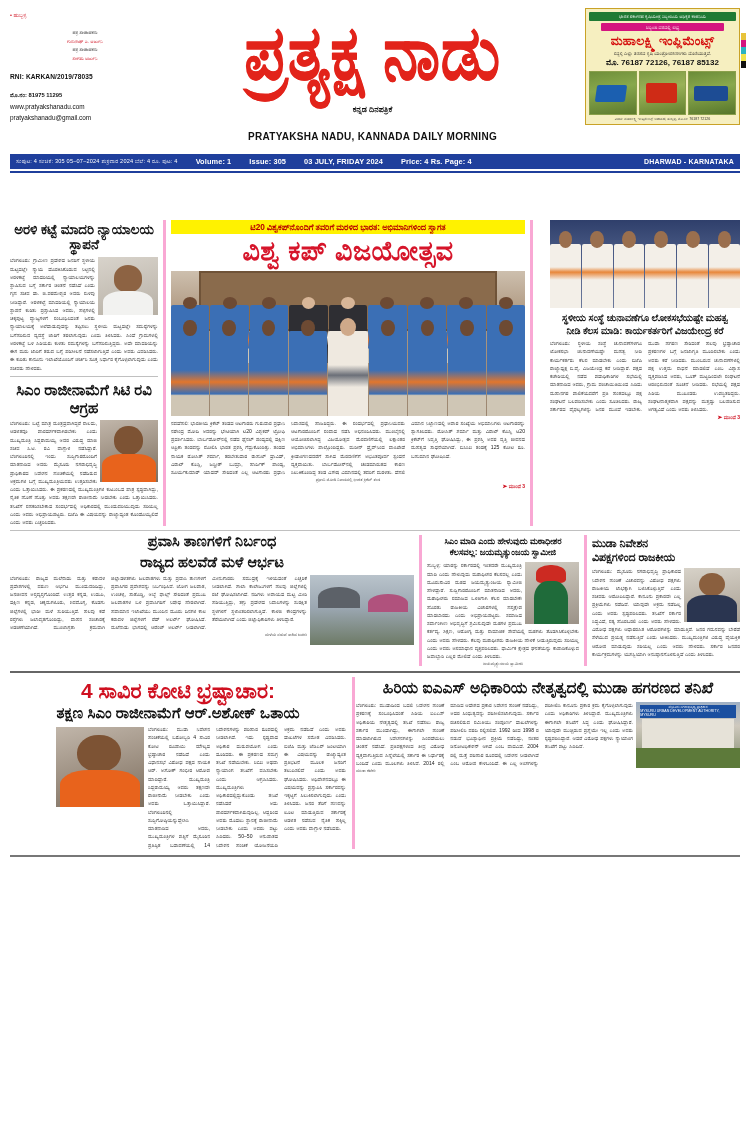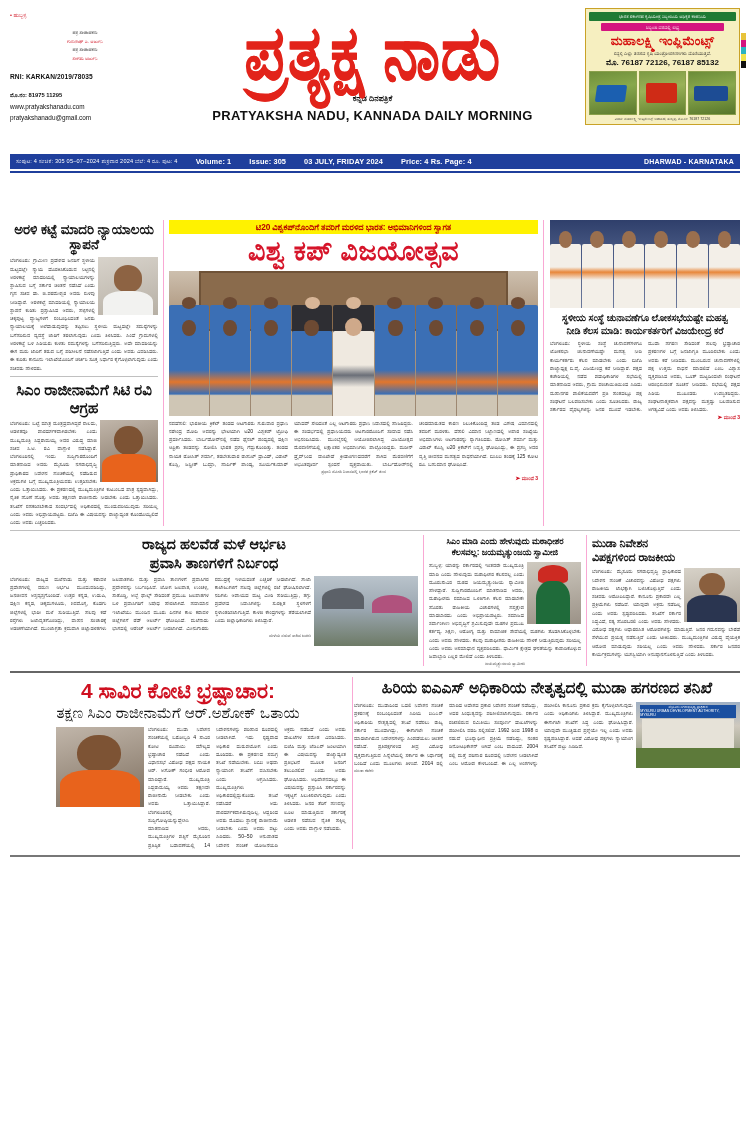--- a/index.html
+++ b/index.html
@@ -24,22 +24,22 @@
   .mh-center{flex:1;text-align:center;position:relative;padding-top:6px;}
   .logo{
     font-family:"Liberation Sans", sans-serif;
     font-size:62px;font-weight:bold;color:#e2231a;
     letter-spacing:1px;line-height:1.02;
     text-shadow:0.6px 0 0 #e2231a;
     margin:0;padding:0;
     transform:scaleY(1.22);
     transform-origin:center top;
   }
-  .logo-sub1{font-size:8px;color:#111;margin-top:17px;font-weight:bold;}
-  .logo-sub2{font-size:13px;color:#111;font-weight:bold;letter-spacing:.3px;margin-top:4px;}
+  .logo-sub1{font-size:8px;color:#111;margin-top:28px;font-weight:bold;}
+  .logo-sub2{font-size:10px;color:#111;font-weight:bold;letter-spacing:.3px;margin-top:16px;}
 
   .mh-right{width:155px;flex:0 0 155px;}
   .ad-box{border:1px solid #c9a227;background:#f6efc0;padding:3px;box-sizing:border-box;position:relative;}
   .ad-l1{background:#1f7a34;color:#fff;font-size:4.6px;text-align:center;padding:2px 1px;border-radius:1px;}
   .ad-l2{background:#d4157f;color:#fff;font-size:4.8px;text-align:center;padding:1.5px 1px;margin:2px 12px;border-radius:1px;}
   .ad-title{color:#d40a0a;font-size:12.5px;font-weight:bold;text-align:center;margin:3px 0 2px 0;letter-spacing:.2px;}
   .ad-sub{font-size:4.8px;text-align:center;color:#1a1a1a;margin-bottom:2px;}
   .ad-phone{font-size:8px;font-weight:bold;text-align:center;color:#111;margin-bottom:3px;}
   .ad-imgs{display:flex;gap:2px;}
   .ad-img{flex:1;height:42px;border:1px solid #8aa04a;position:relative;overflow:hidden;}
@@ -63,21 +63,21 @@
   .is-en{margin-left:18px;font-weight:bold;font-size:7.4px;letter-spacing:.1px;}
   .is-right{margin-left:auto;font-weight:bold;font-size:7px;letter-spacing:.2px;}
   .rule{height:1.5px;background:#1f3f9c;margin:2px 10px 0 10px;}
 
   
   .content{padding:4px 10px 0 10px;margin-top:43px;}
   .topsec{display:flex;gap:5px;}
   .col-left{width:148px;flex:0 0 148px;}
   .col-mid{flex:1;}
   .col-right{width:190px;flex:0 0 190px;}
-  .vline{border-left:1px solid #f9a8d4;}
+  .vline{border-left:3px solid #f9a8d4;}
 
   h2.khead{
     font-size:13.5px;font-weight:bold;line-height:1.18;margin:2px 0 3px 0;color:#111;
     text-align:center;letter-spacing:-.1px;
   }
   h2.khead.left{text-align:left;}
   .kicker{
     background:#fff200;color:#b80000;font-weight:bold;font-size:8.3px;
     text-align:center;padding:2px 3px;letter-spacing:-.1px;line-height:1.25;
   }
@@ -146,21 +146,21 @@
 
   .midsec{display:flex;gap:5px;margin-top:4px;}
   .ms-a{flex:1;}
   .ms-b{width:152px;flex:0 0 152px;}
   .ms-c{width:148px;flex:0 0 148px;}
 
   .botsec{display:flex;gap:6px;margin-top:3px;}
   .bs-left{width:336px;flex:0 0 336px;}
   .bs-right{flex:1;}
   h1.bot-red{color:#cf1020;font-size:21px;font-weight:bold;text-align:center;margin:2px 0 1px 0;line-height:1.12;}
-  h2.bot-blk{font-size:15px;font-weight:normal;text-align:center;margin:1px 0 4px 0;line-height:1.15;}
+  h2.bot-blk{font-size:15px;font-weight:bold;text-align:center;margin:1px 0 4px 0;line-height:1.15;}
   h2.bot-r2{font-size:15.5px;font-weight:bold;text-align:center;margin:2px 0 4px 0;line-height:1.15;}
 
   .footrule{border-top:2px solid #777;margin:6px 10px 0 10px;}
   .inl-photo{float:right;margin:1px 0 2px 3px;}
   .inl-photo-l{float:left;margin:1px 3px 2px 0;}
 </style>
 </head>
 <body>
 
 <div class="page">
@@ -277,21 +277,21 @@
                 <i class="pl"></i>
                 <i class="pl"></i>
             </div>
           </div>
           <div class="body-kn cols3" style="margin-top:3px;">ನವದೆಹಲಿ: ಭಾರತೀಯ ಕ್ರಿಕೆಟ್ ತಂಡದ ಆಟಗಾರರು ಗುರುವಾರ ಪ್ರಧಾನಿ ನರೇಂದ್ರ ಮೋದಿ ಅವರನ್ನು ಭೇಟಿಯಾಗಿ ಟಿ20 ವಿಶ್ವಕಪ್ ಟ್ರೋಫಿ ಪ್ರದರ್ಶಿಸಿದರು. ಬಾರ್ಬಡೋಸ್‌ನಲ್ಲಿ ನಡೆದ ಫೈನಲ್ ಪಂದ್ಯದಲ್ಲಿ ದಕ್ಷಿಣ ಆಫ್ರಿಕಾ ತಂಡವನ್ನು ಸೋಲಿಸಿ ಭಾರತ ಪ್ರಶಸ್ತಿ ಗೆದ್ದುಕೊಂಡಿತ್ತು. ತಂಡದ ನಾಯಕ ರೋಹಿತ್ ಶರ್ಮಾ, ತರಬೇತುದಾರ ರಾಹುಲ್ ದ್ರಾವಿಡ್, ವಿರಾಟ್ ಕೊಹ್ಲಿ, ಜಸ್ಪ್ರೀತ್ ಬುಮ್ರಾ, ಹಾರ್ದಿಕ್ ಪಾಂಡ್ಯ, ಸೂರ್ಯಕುಮಾರ್ ಯಾದವ್ ಸೇರಿದಂತೆ ಎಲ್ಲ ಆಟಗಾರರು ಪ್ರಧಾನಿ ನಿವಾಸದಲ್ಲಿ ಹಾಜರಿದ್ದರು. ಈ ಸಂದರ್ಭದಲ್ಲಿ ಪ್ರಧಾನಿಯವರು ಆಟಗಾರರೊಂದಿಗೆ ಸಂವಾದ ನಡೆಸಿ ಅಭಿನಂದಿಸಿದರು. ಮುಂಬೈನಲ್ಲಿ ಆಯೋಜಿಸಲಾಗಿದ್ದ ವಿಜಯೋತ್ಸವ ಮೆರವಣಿಗೆಯಲ್ಲಿ ಲಕ್ಷಾಂತರ ಅಭಿಮಾನಿಗಳು ಪಾಲ್ಗೊಂಡಿದ್ದರು. ಮರೀನ್ ಡ್ರೈವ್‌ನಿಂದ ವಾಂಖೇಡೆ ಕ್ರೀಡಾಂಗಣದವರೆಗೆ ಸಾಗಿದ ಮೆರವಣಿಗೆಗೆ ಅಭೂತಪೂರ್ವ ಸ್ಪಂದನೆ ವ್ಯಕ್ತವಾಯಿತು. ಬಾರ್ಬಡೋಸ್‌ನಲ್ಲಿ ಚಂಡಮಾರುತದ ಕಾರಣ ಸಿಲುಕಿಕೊಂಡಿದ್ದ ತಂಡ ವಿಶೇಷ ವಿಮಾನದಲ್ಲಿ ತವರಿಗೆ ಮರಳಿತು. ದೆಹಲಿ ವಿಮಾನ ನಿಲ್ದಾಣದಲ್ಲಿ ಅಪಾರ ಸಂಖ್ಯೆಯ ಅಭಿಮಾನಿಗಳು ಆಟಗಾರರನ್ನು ಸ್ವಾಗತಿಸಿದರು. ರೋಹಿತ್ ಶರ್ಮಾ ಮತ್ತು ವಿರಾಟ್ ಕೊಹ್ಲಿ ಟಿ20 ಕ್ರಿಕೆಟ್‌ಗೆ ನಿವೃತ್ತಿ ಘೋಷಿಸಿದ್ದು, ಈ ಪ್ರಶಸ್ತಿ ಅವರ ವೃತ್ತಿ ಜೀವನದ ಮಹತ್ವದ ಸಾಧನೆಯಾಗಿದೆ. ಬಿಸಿಸಿಐ ತಂಡಕ್ಕೆ 125 ಕೋಟಿ ರೂ. ಬಹುಮಾನ ಘೋಷಿಸಿದೆ.</div>
           <div class="cap">ಪ್ರಧಾನಿ ಮೋದಿ ನಿವಾಸದಲ್ಲಿ ಭಾರತ ಕ್ರಿಕೆಟ್ ತಂಡ</div>
           <div class="redarrow">➤ ಮುಂದೆ 3</div>
         </div>
       </div>
 
-      <div class="col-right vline" style="padding-left:6px;">
+      <div class="col-right vline" style="padding-left:17px;">
         <div class="photo p-bjp" style="width:100%;height:88px;">
           <div class="row">
             <i class="m"></i>
               <i class="m"></i>
               <i class="m"></i>
               <i class="m"></i>
               <i class="m"></i>
               <i class="m"></i>
           </div>
         </div>
@@ -302,22 +302,22 @@
           <div class="redarrow">➤ ಮುಂದೆ 3</div>
         </div>
       </div>
     </div>
 
     <div class="hr-thin"></div>
 
     <div class="midsec">
 
       <div class="ms-a">
+        <h2 class="blkhead" style="margin-top:-2px;">ಪ್ರವಾಸಿ ತಾಣಗಳಿಗೆ ನಿರ್ಬಂಧ</h2>
         <h2 class="blkhead">ರಾಜ್ಯದ ಹಲವೆಡೆ ಮಳೆ ಆರ್ಭಟ</h2>
-        <h2 class="blkhead" style="margin-top:-2px;">ಪ್ರವಾಸಿ ತಾಣಗಳಿಗೆ ನಿರ್ಬಂಧ</h2>
         <div class="photo p-rain inl-photo" style="width:104px;height:70px;"></div>
         <div class="body-kn cols3">ಬೆಂಗಳೂರು: ರಾಜ್ಯದ ಮಲೆನಾಡು ಮತ್ತು ಕರಾವಳಿ ಪ್ರದೇಶಗಳಲ್ಲಿ ವರುಣ ಆರ್ಭಟ ಮುಂದುವರಿದಿದ್ದು, ಜನಜೀವನ ಅಸ್ತವ್ಯಸ್ತಗೊಂಡಿದೆ. ಉತ್ತರ ಕನ್ನಡ, ಉಡುಪಿ, ದಕ್ಷಿಣ ಕನ್ನಡ, ಚಿಕ್ಕಮಗಳೂರು, ಶಿವಮೊಗ್ಗ, ಕೊಡಗು ಜಿಲ್ಲೆಗಳಲ್ಲಿ ಭಾರೀ ಮಳೆ ಸುರಿಯುತ್ತಿದೆ. ಹಲವು ಕಡೆ ರಸ್ತೆಗಳು ಜಲಾವೃತಗೊಂಡಿದ್ದು, ವಾಹನ ಸಂಚಾರಕ್ಕೆ ಅಡಚಣೆಯಾಗಿದೆ. ಮುಂಜಾಗ್ರತಾ ಕ್ರಮವಾಗಿ ಜಿಲ್ಲಾಡಳಿತಗಳು ಜಲಪಾತಗಳು ಮತ್ತು ಪ್ರವಾಸಿ ತಾಣಗಳಿಗೆ ಪ್ರವಾಸಿಗರ ಪ್ರವೇಶವನ್ನು ನಿರ್ಬಂಧಿಸಿವೆ. ಜೋಗ ಜಲಪಾತ, ಉಂಚಳ್ಳಿ, ಸಾತೊಡ್ಡಿ, ಅಬ್ಬೆ ಫಾಲ್ಸ್ ಸೇರಿದಂತೆ ಪ್ರಮುಖ ಜಲಪಾತಗಳ ಬಳಿ ಪ್ರವಾಸಿಗರಿಗೆ ನಿಷೇಧ ಹೇರಲಾಗಿದೆ. ಹವಾಮಾನ ಇಲಾಖೆಯು ಮುಂದಿನ ಮೂರು ದಿನಗಳ ಕಾಲ ಕರಾವಳಿ ಜಿಲ್ಲೆಗಳಿಗೆ ರೆಡ್ ಅಲರ್ಟ್ ಘೋಷಿಸಿದೆ. ಮಲೆನಾಡು ಭಾಗದಲ್ಲಿ ಆರೆಂಜ್ ಅಲರ್ಟ್ ನೀಡಲಾಗಿದೆ. ಮೀನುಗಾರರು ಸಮುದ್ರಕ್ಕೆ ಇಳಿಯದಂತೆ ಎಚ್ಚರಿಕೆ ನೀಡಲಾಗಿದೆ. ಶಾಲಾ ಕಾಲೇಜುಗಳಿಗೆ ಹಲವು ಜಿಲ್ಲೆಗಳಲ್ಲಿ ರಜೆ ಘೋಷಿಸಲಾಗಿದೆ. ನದಿಗಳು ಅಪಾಯದ ಮಟ್ಟ ಮೀರಿ ಹರಿಯುತ್ತಿದ್ದು, ತಗ್ಗು ಪ್ರದೇಶದ ನಿವಾಸಿಗಳನ್ನು ಸುರಕ್ಷಿತ ಸ್ಥಳಗಳಿಗೆ ಸ್ಥಳಾಂತರಿಸಲಾಗುತ್ತಿದೆ. ಕಾಳಜಿ ಕೇಂದ್ರಗಳನ್ನು ತೆರೆಯಲಾಗಿದೆ ಎಂದು ಜಿಲ್ಲಾಧಿಕಾರಿಗಳು ತಿಳಿಸಿದ್ದಾರೆ.</div>
         <div class="cap" style="text-align:right;">ಮಳೆಯ ನಡುವೆ ಸಾಗಿದ ಜನರು</div>
       </div>
 
       <div class="ms-b vline" style="padding-left:5px;">
         <h2 class="khead" style="font-size:8.4px;">ಸಿಎಂ ಮಾಡಿ ಎಂದು ಹೇಳುವುದು ಮಠಾಧೀಶರ</h2>
         <h2 class="khead" style="font-size:8.4px;margin-top:-2px;">ಕೆಲಸವಲ್ಲ: ಜಯಮೃತ್ಯುಂಜಯ ಸ್ವಾಮೀಜಿ</h2>
         <div class="photo p-turban inl-photo" style="width:54px;height:62px;"></div>
         <div class="body-kn">ಹುಬ್ಬಳ್ಳಿ: ಯಾರನ್ನು ಸರ್ಕಾರದಲ್ಲಿ ಇಂತವರೇ ಮುಖ್ಯಮಂತ್ರಿ ಮಾಡಿ ಎಂದು ಹೇಳುವುದು ಮಠಾಧೀಶರ ಕೆಲಸವಲ್ಲ ಎಂದು ಮೂರುಸಾವಿರ ಮಠದ ಜಯಮೃತ್ಯುಂಜಯ ಸ್ವಾಮೀಜಿ ಹೇಳಿದ್ದಾರೆ. ಸುದ್ದಿಗಾರರೊಂದಿಗೆ ಮಾತನಾಡಿದ ಅವರು, ಮಠಾಧೀಶರು ಸಮಾಜದ ಒಳಿತಿಗಾಗಿ ಕೆಲಸ ಮಾಡಬೇಕೇ ಹೊರತು ರಾಜಕೀಯ ವಿಚಾರಗಳಲ್ಲಿ ಹಸ್ತಕ್ಷೇಪ ಮಾಡಬಾರದು ಎಂದು ಅಭಿಪ್ರಾಯಪಟ್ಟರು. ಸಮಾಜದ ಸರ್ವಾಂಗೀಣ ಅಭಿವೃದ್ಧಿಗೆ ಶ್ರಮಿಸುವುದೇ ಮಠಗಳ ಪ್ರಮುಖ ಕರ್ತವ್ಯ. ಶಿಕ್ಷಣ, ಆರೋಗ್ಯ ಮತ್ತು ಸಾಮಾಜಿಕ ಸೇವೆಯಲ್ಲಿ ಮಠಗಳು ತೊಡಗಿಸಿಕೊಳ್ಳಬೇಕು ಎಂದು ಅವರು ಹೇಳಿದರು. ಕೆಲವು ಮಠಾಧೀಶರು ರಾಜಕೀಯ ಹೇಳಿಕೆ ನೀಡುತ್ತಿರುವುದು ಸರಿಯಲ್ಲ ಎಂದು ಅವರು ಅಸಮಾಧಾನ ವ್ಯಕ್ತಪಡಿಸಿದರು. ಧಾರ್ಮಿಕ ಕ್ಷೇತ್ರದ ಘನತೆಯನ್ನು ಕಾಪಾಡಿಕೊಳ್ಳುವ ಜವಾಬ್ದಾರಿ ಎಲ್ಲರ ಮೇಲಿದೆ ಎಂದು ತಿಳಿಸಿದರು.</div>

